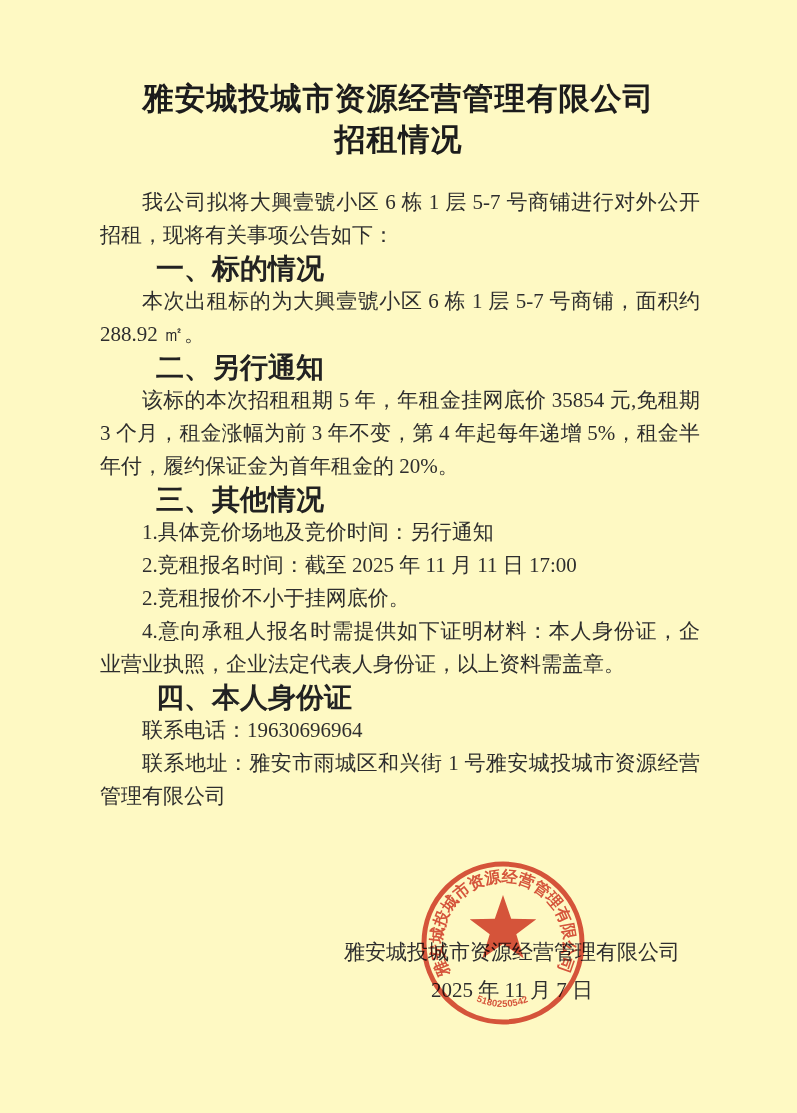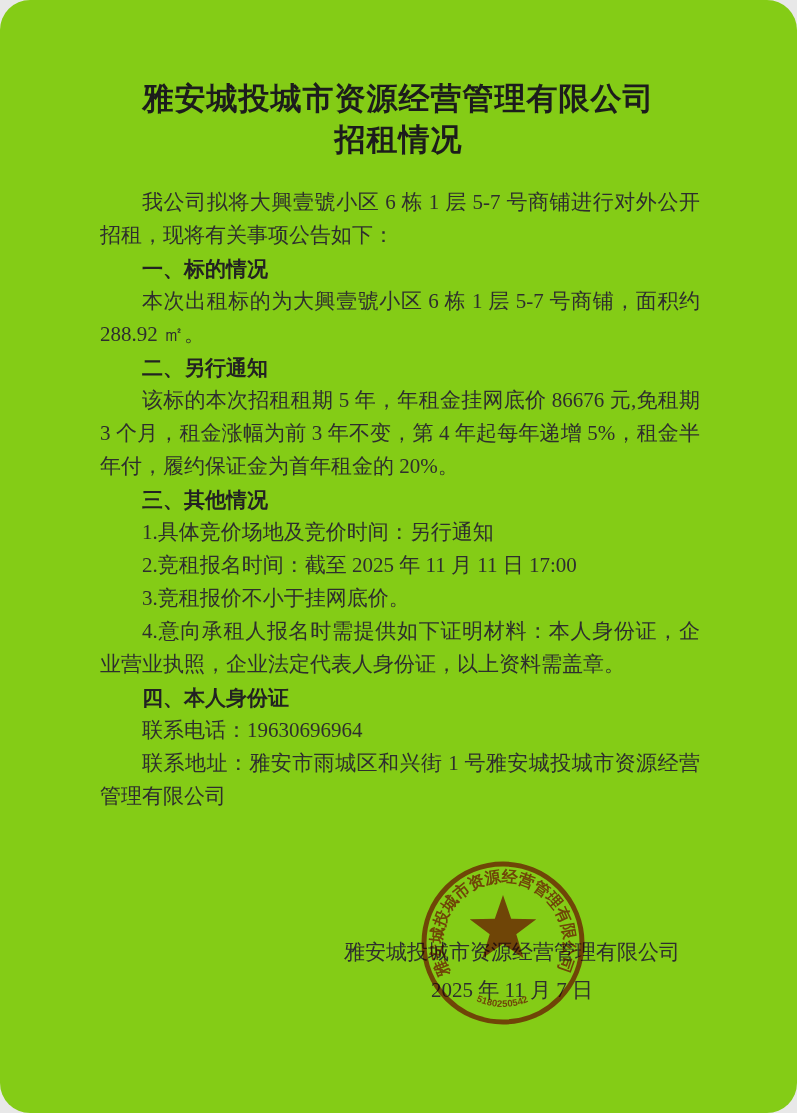--- a/index.html
+++ b/index.html
@@ -1,45 +1,44 @@
 <!DOCTYPE html>
 <html><head>
 <meta charset="utf-8">
 <style>
   html,body{margin:0;padding:0;background:#e8e8e8;}
   .page{
     position:relative;
     width:797px;height:1113px;
     margin:0 auto;
-    background:#84cc16;
+    background:#fef9c3;
     overflow:hidden;
     color:#2b2b2b;
     font-family:"Liberation Serif","DejaVu Serif",serif;
-    border-radius:30px;
   }
   .doc-title{
     padding-top:78px;
     text-align:center;
     font-weight:bold;
     font-size:31px;
     line-height:41px;
     color:#1c1c1c;
     letter-spacing:1px;
   }
   .doc-body{
     margin:26px 97px 0 100px;
     font-size:21px;
     line-height:33px;
     text-align:justify;
     color:#2e2e2e;
   }
   .doc-body p{margin:0;text-indent:2em;}
   .doc-body h2{
     margin:0;
-    font-size:21px;
+    font-size:28px;
     line-height:33px;
     text-indent:2em;
     font-weight:bold;
     font-family:"Liberation Sans","DejaVu Sans",sans-serif;
     color:#222;
   }
   .signature{
     position:absolute;
     top:933px;left:332px;width:360px;
     text-align:center;
@@ -70,26 +69,26 @@
     <div>招租情况</div>
   </header>
 
   <main class="doc-body">
     <p>我公司拟将大興壹號小区 6 栋 1 层 5-7 号商铺进行对外公开招租，现将有关事项公告如下：</p>
 
     <h2>一、标的情况</h2>
     <p>本次出租标的为大興壹號小区 6 栋 1 层 5-7 号商铺，面积约 288.92 ㎡。</p>
 
     <h2>二、另行通知</h2>
-    <p>该标的本次招租租期 5 年，年租金挂网底价 86676 元,免租期 3 个月，租金涨幅为前 3 年不变，第 4 年起每年递增 5%，租金半年付，履约保证金为首年租金的 20%。</p>
+    <p>该标的本次招租租期 5 年，年租金挂网底价 35854 元,免租期 3 个月，租金涨幅为前 3 年不变，第 4 年起每年递增 5%，租金半年付，履约保证金为首年租金的 20%。</p>
 
     <h2>三、其他情况</h2>
     <p>1.具体竞价场地及竞价时间：另行通知</p>
     <p>2.竞租报名时间：截至 2025 年 11 月 11 日 17:00</p>
-    <p>3.竞租报价不小于挂网底价。</p>
+    <p>2.竞租报价不小于挂网底价。</p>
     <p>4.意向承租人报名时需提供如下证明材料：本人身份证，企业营业执照，企业法定代表人身份证，以上资料需盖章。</p>
 
     <h2>四、本人身份证</h2>
     <p>联系电话：19630696964</p>
     <p>联系地址：雅安市雨城区和兴街 1 号雅安城投城市资源经营管理有限公司</p>
   </main>
 
   <div class="signature">
     <div>雅安城投城市资源经营管理有限公司</div>
     <div>2025 年 11 月 7 日</div>

